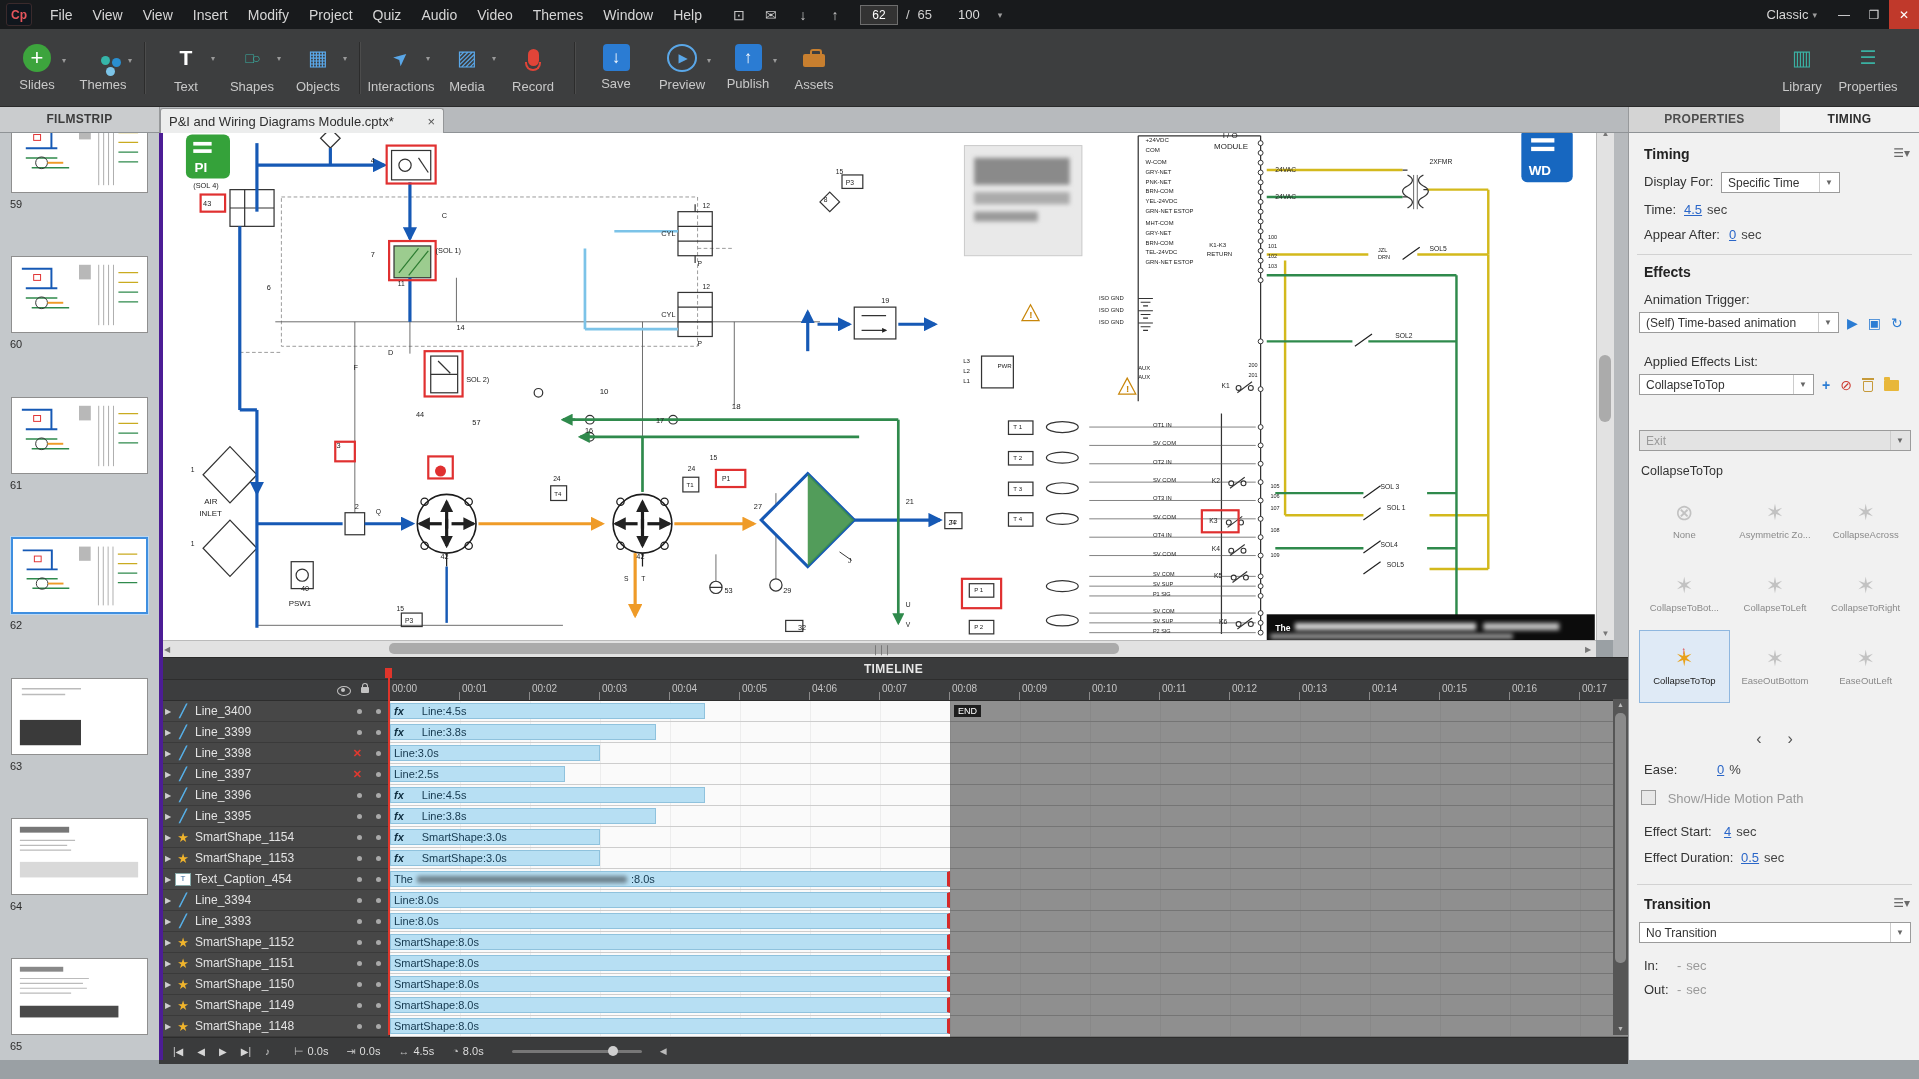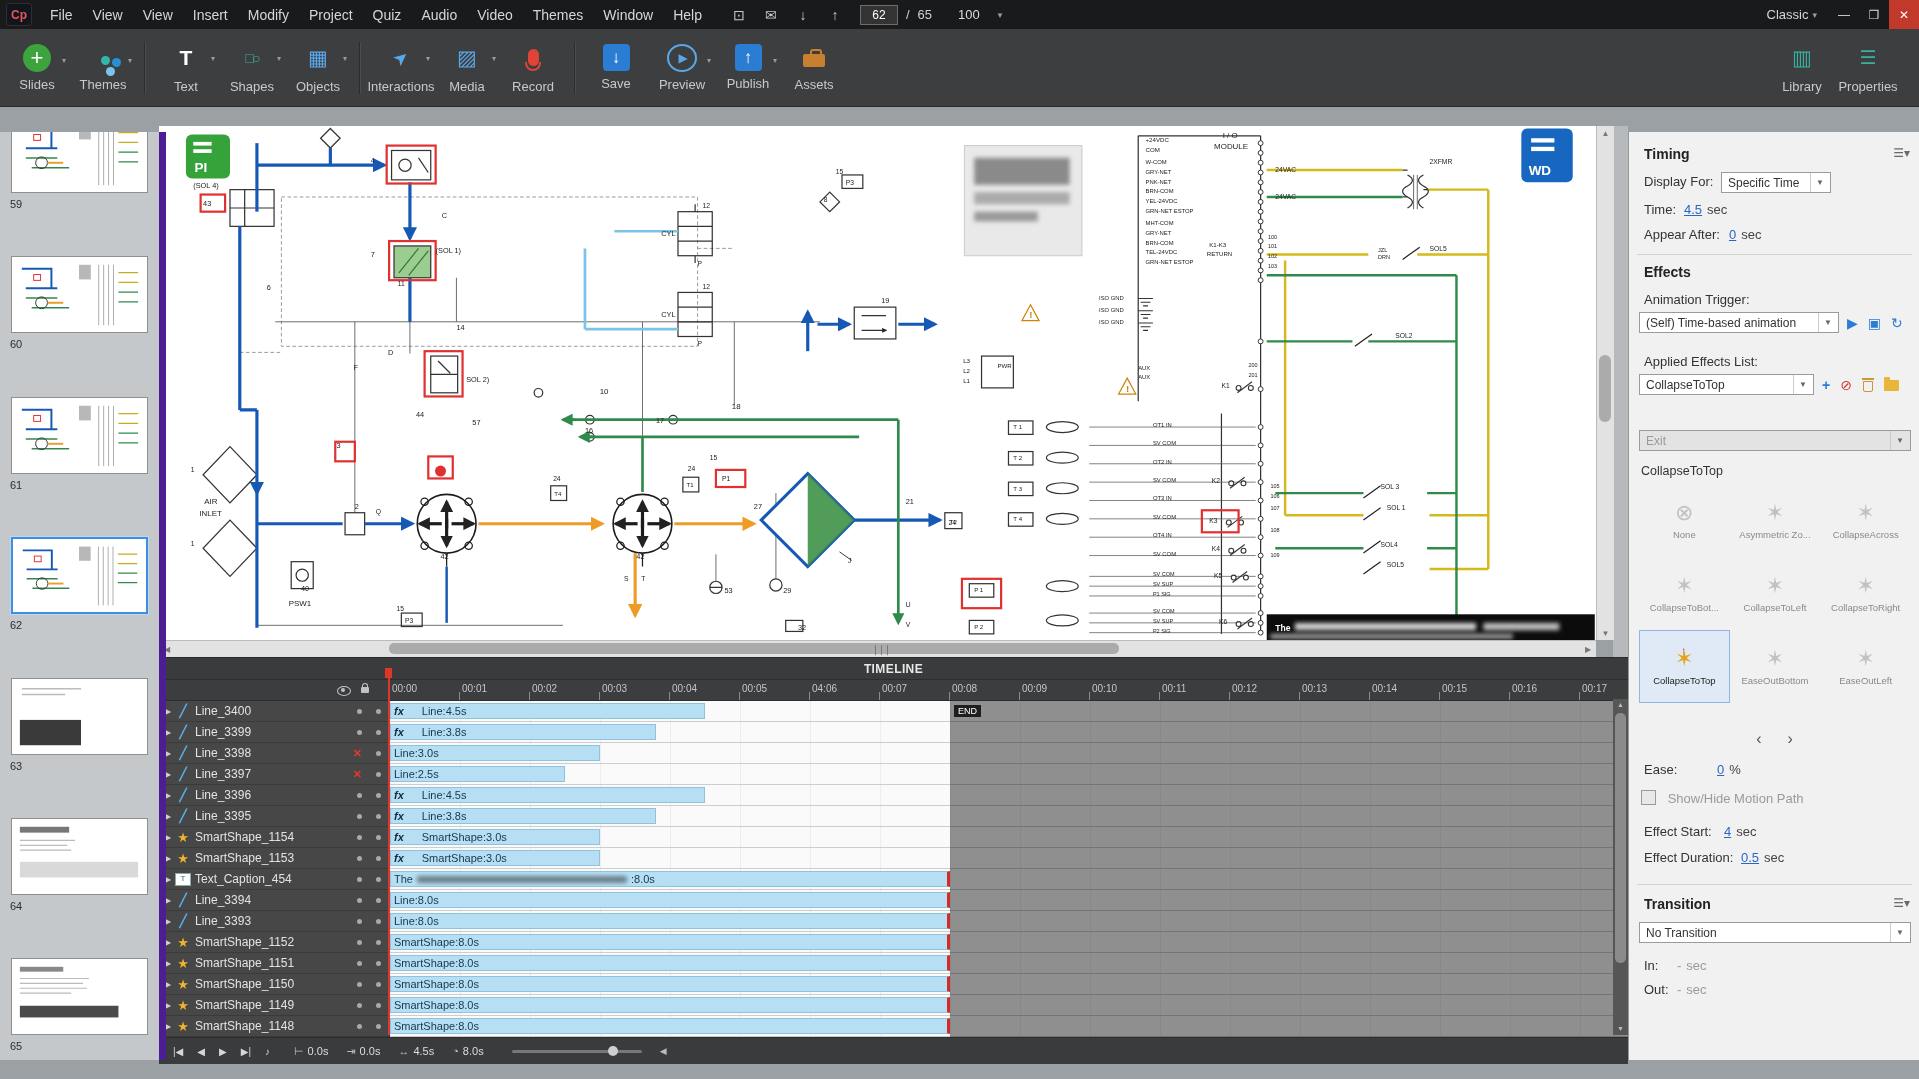--- a/index.html
+++ b/index.html
@@ -47,21 +47,21 @@
   
   .dockrow{position:absolute;left:0;top:106px;width:1919px;height:26px;background:#b7babd;z-index:38;border-bottom:1px solid #8f9396;}
   .filmstrip-head{position:absolute;left:0;top:0;width:159px;height:26px;background:#caccce;border-right:1px solid #97999b;display:flex;align-items:center;justify-content:center;font-size:12px;font-weight:bold;color:#3c3c3c;letter-spacing:.3px;}
   .doc-tab{position:absolute;left:160px;top:2px;width:266px;height:24px;background:#eceded;border:1px solid #949698;border-bottom:none;border-radius:3px 3px 0 0;display:flex;align-items:center;font-size:13px;color:#2e2e2e;padding:0 8px;gap:8px;}
   .doc-tab .title{flex:1;white-space:nowrap;overflow:hidden;}
   .doc-close{color:#555;font-size:13px;}
   .panel-tab{position:absolute;top:0;height:26px;display:flex;align-items:center;justify-content:center;font-size:12px;font-weight:bold;letter-spacing:.3px;}
   .panel-tab.props{left:1628px;width:151px;background:#d4d4d4;color:#4e4e4e;border-left:1px solid #97999b;border-right:1px solid #97999b;}
   .panel-tab.timing{left:1780px;width:139px;background:#f1f1f1;color:#2e2e2e;}
   
-  .filmstrip{position:absolute;left:0;top:132px;width:159px;height:928px;background:#c4c8cb;border-right:7px solid #4c1d95;overflow:hidden;z-index:30;}
+  .filmstrip{position:absolute;left:0;top:132px;width:159px;height:928px;background:#c4c8cb;border-right:4px solid #4c1d95;overflow:hidden;z-index:30;}
   .thumb{position:absolute;left:11px;width:137px;height:77px;background:#fff;border:1px solid #8f8f8f;box-sizing:border-box;}
   .thumb.sel{border:2px solid #3f8fe0;box-shadow:0 0 0 1px #bcd8f2;}
   .thumb svg{display:block;width:100%;height:100%;}
   .thumb-num{position:absolute;left:10px;font-size:11px;color:#2e2e2e;}
   
   .canvas{position:absolute;left:159px;top:126px;width:1437px;height:514px;background:#fff;overflow:hidden;z-index:20;}
   .canvas svg{display:block;}
   .vscroll{position:absolute;left:1596px;top:126px;width:17px;height:514px;background:#e2e2e2;border-left:1px solid #bbb;z-index:21;}
   .vscroll .arr{position:absolute;left:0;width:17px;height:14px;font-size:8px;color:#777;display:flex;align-items:center;justify-content:center;}
   .vscroll .thumbbar{position:absolute;left:2px;width:12px;border-radius:6px;background:#ababab;}
@@ -261,20 +261,29 @@
           <span class="ic ic-library">▥</span>
           <div class="lbl">Library</div>
         </div>
         <div class="tool">
           <span class="ic ic-properties">☰</span>
           <div class="lbl">Properties</div>
         </div>
       </div>
   </div>
 
+  <div class="dockrow">
+    <div class="filmstrip-head">FILMSTRIP</div>
+    <div class="doc-tab">
+      <span class="title">P&amp;I and Wiring Diagrams Module.cptx*</span>
+      <span class="doc-close">×</span>
+    </div>
+    <div class="panel-tab props">PROPERTIES</div>
+    <div class="panel-tab timing">TIMING</div>
+  </div>
 
   <div class="filmstrip" id="filmstrip">
       <div class="thumb" style="top: -16px;">
     <svg viewBox="0 0 137 77" preserveAspectRatio="none">
       <rect x="0" y="0" width="137" height="77" fill="#fff"></rect>
       <path d="M10,12 H40 V32 M14,32 H46" stroke="#1659b5" stroke-width="2" fill="none"></path>
       <path d="M14,42 h32 M20,52 h38" stroke="#2f8a4c" stroke-width="1.5" fill="none"></path>
       <circle cx="30" cy="47" r="6" stroke="#333" stroke-width="1" fill="none"></circle>
       <path d="M36,47 h16" stroke="#ef9b28" stroke-width="2" fill="none"></path>
       <rect x="22" y="18" width="7" height="6" stroke="#e03030" stroke-width="1" fill="none"></rect>
@@ -1189,21 +1198,21 @@
         </div>
       <div class="tl-foot-arr">◀</div>
     </div>
   </div>
 
   <div class="rpanel">
     <div class="rp-row rp-h" style="top:14px;left:15px;">Timing</div>
     <div class="panelmenu" style="top:14px;">☰▾</div>
 
     <div class="rp-row" style="top:42px;left:15px;">Display For:</div>
-    <div class="dd" style="left:92px;top:40px;width:110px;">
+    <div class="dd" style="left:92px;top:40px;width:119px;">
       <span>Specific Time</span>
       <span class="ddc">▼</span>
     </div>
 
     <div class="rp-row" style="top:70px;left:15px;">Time:</div>
     <div class="rp-row" style="top:70px;left:55px;"><span class="linkval">4.5</span><span class="unit">sec</span></div>
 
     <div class="rp-row" style="top:95px;left:15px;">Appear After:</div>
     <div class="rp-row" style="top:95px;left:100px;"><span class="linkval">0</span><span class="unit">sec</span></div>
 

